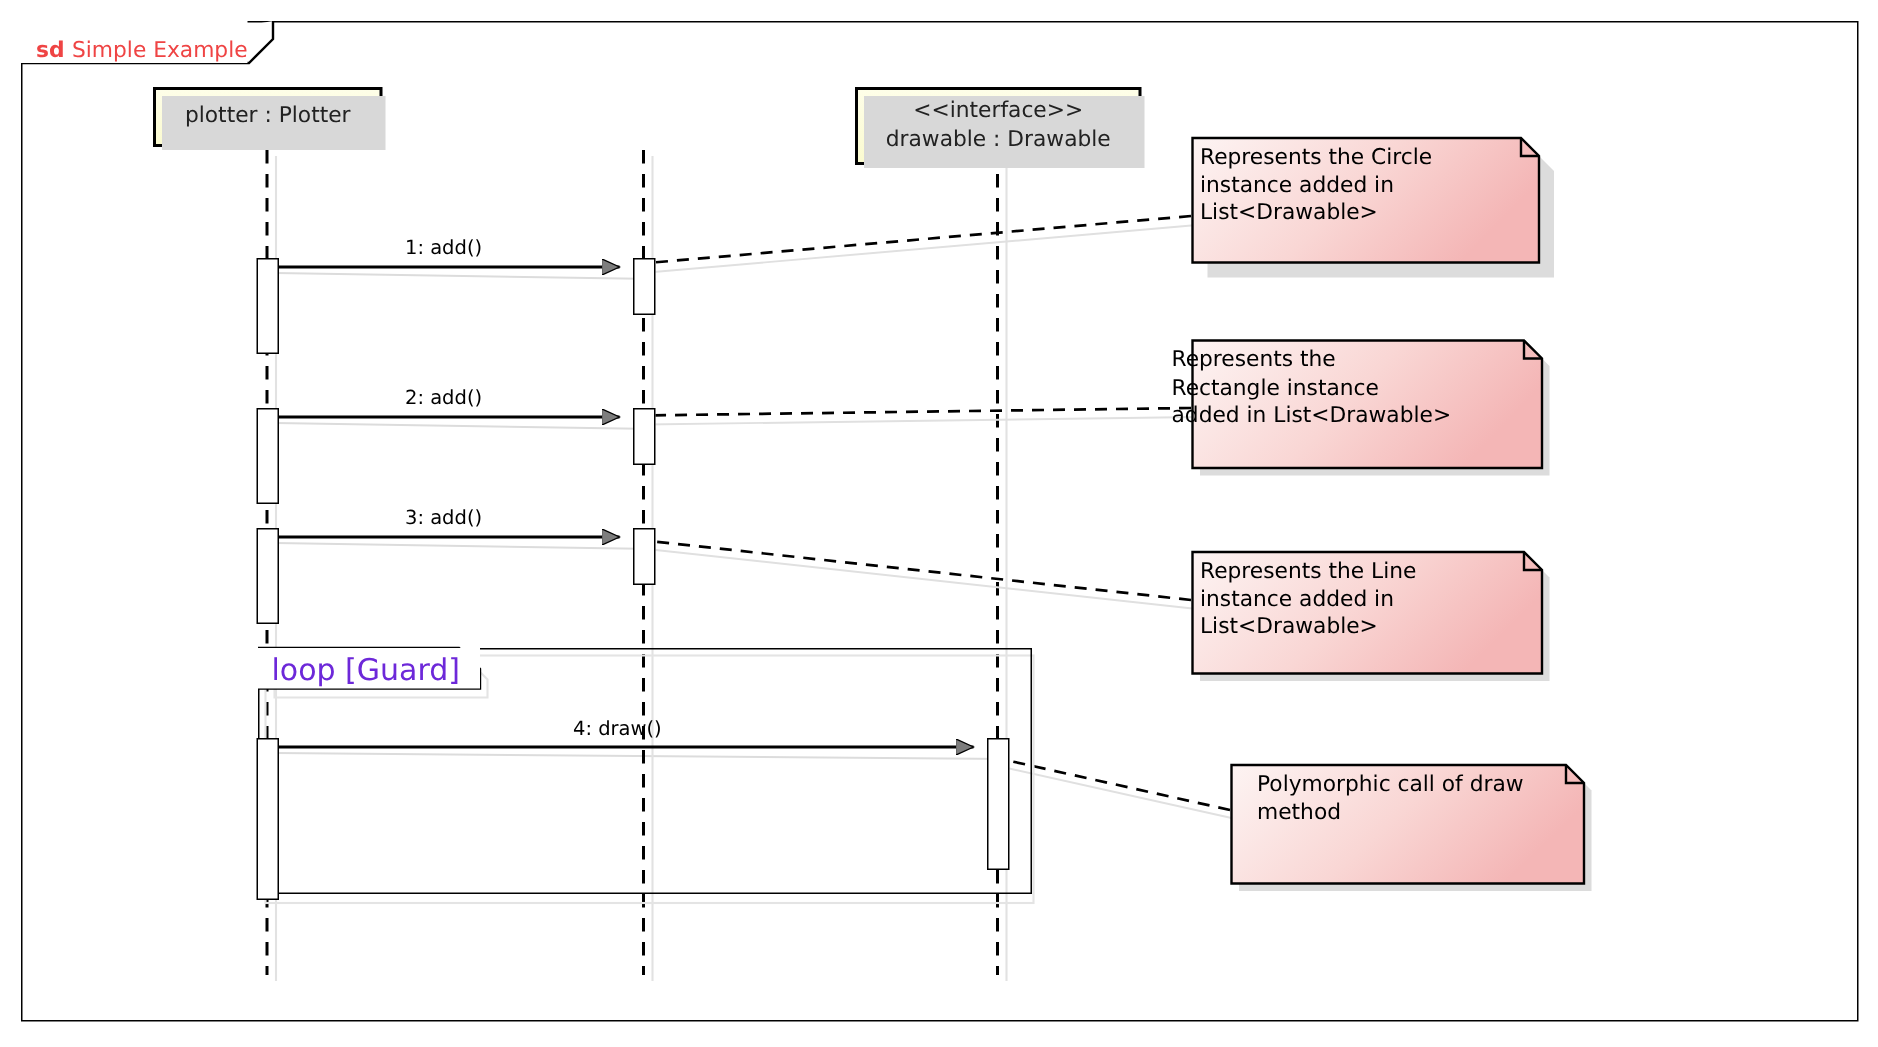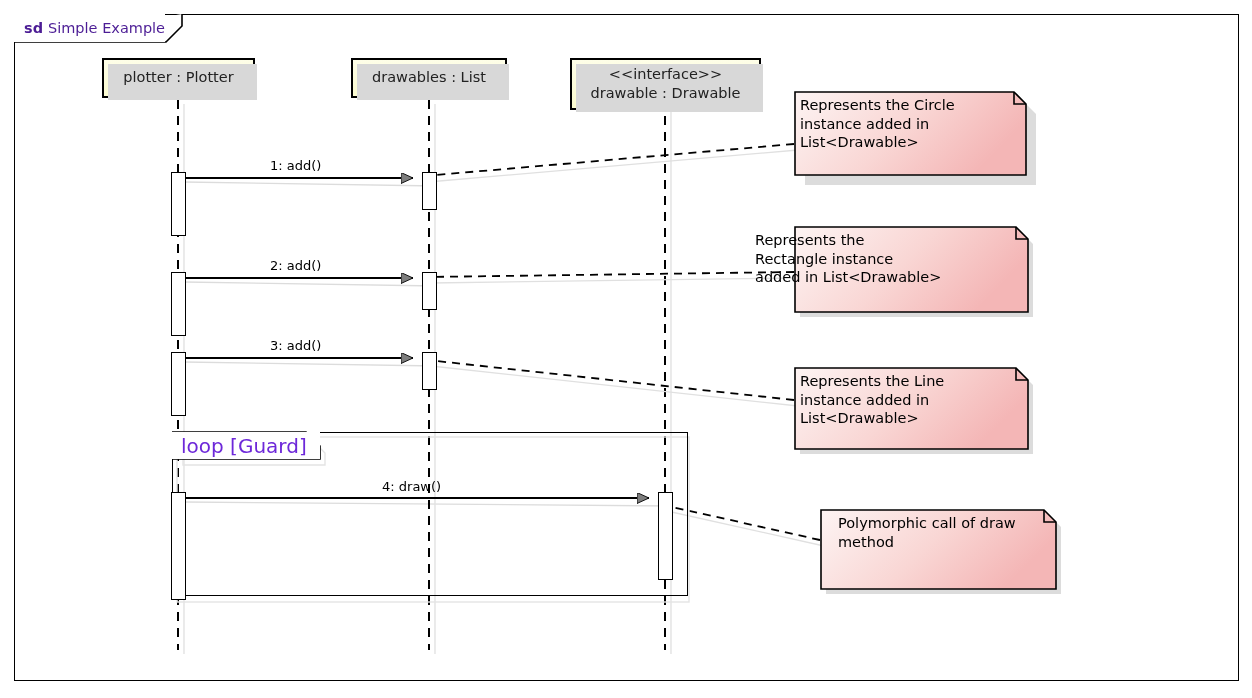--- a/index.html
+++ b/index.html
@@ -40,24 +40,24 @@
     background: transparent;
   }
   .sd-title-tab {
     position: absolute;
     left: 14px;
     top: 14px;
     height: 28px;
     box-sizing: border-box;
     padding: 0 0 0 10px;
     display: flex;
-    align-items: center;
+    align-items: flex-end;
     background: #ffffff;
     font-size: 14.5px;
-    color: #4c1d95;
+    color: #ef4444;
     white-space: nowrap;
   }
   .sd-title-tab .kw { font-weight: bold; margin-right: 5px; }
 
   
   .participant {
     position: absolute;
     box-sizing: border-box;
     border: 2.6px solid #000000;
     background: linear-gradient(180deg, #fefee8 0%, #fbfbd0 100%);
@@ -236,24 +236,20 @@
   <div class="sd-title-tab">
     <span class="kw">sd</span>
     <span>Simple Example</span>
   </div>
 
   <div class="participant" style="left:102px; top:58px; width:153px; height:40px;">
     <div class="pshadow"></div>
     <span>plotter : Plotter</span>
   </div>
 
-  <div class="participant" style="left:351px; top:58px; width:156px; height:40px;">
-    <div class="pshadow"></div>
-    <span>drawables : List</span>
-  </div>
 
   <div class="participant" style="left:570px; top:58px; width:191px; height:52px;">
     <div class="pshadow"></div>
     <span>&lt;&lt;interface&gt;&gt;</span>
     <span>drawable : Drawable</span>
   </div>
 
   <div class="activation" style="left:171px; top:172px; width:15px; height:64px;"></div>
   <div class="activation" style="left:171px; top:272px; width:15px; height:64px;"></div>
   <div class="activation" style="left:171px; top:352px; width:15px; height:64px;"></div>
@@ -277,21 +273,21 @@
   <div class="msg-label" style="left:270px; top:258px;">2: add()</div>
   <div class="msg-label" style="left:270px; top:338px;">3: add()</div>
   <div class="msg-label" style="left:382px; top:479px;">4: draw()</div>
 
   <div class="note" style="left:795px; top:92px; width:231px; height:67px;">
     <div class="note-text">Represents the Circle
 instance added in
 List&lt;Drawable&gt;</div>
   </div>
 
-  <div class="note" style="left:750px; top:227px; width:230px; height:85px;border-radius:18px;">
+  <div class="note" style="left:776px; top:227px; width:230px; height:85px;border-radius:18px;">
     <div class="note-text">Represents the
 Rectangle instance
 added in List&lt;Drawable&gt;</div>
   </div>
 
   <div class="note" style="left:795px; top:368px; width:233px; height:81px;">
     <div class="note-text">Represents the Line
 instance added in
 List&lt;Drawable&gt;</div>
   </div>

